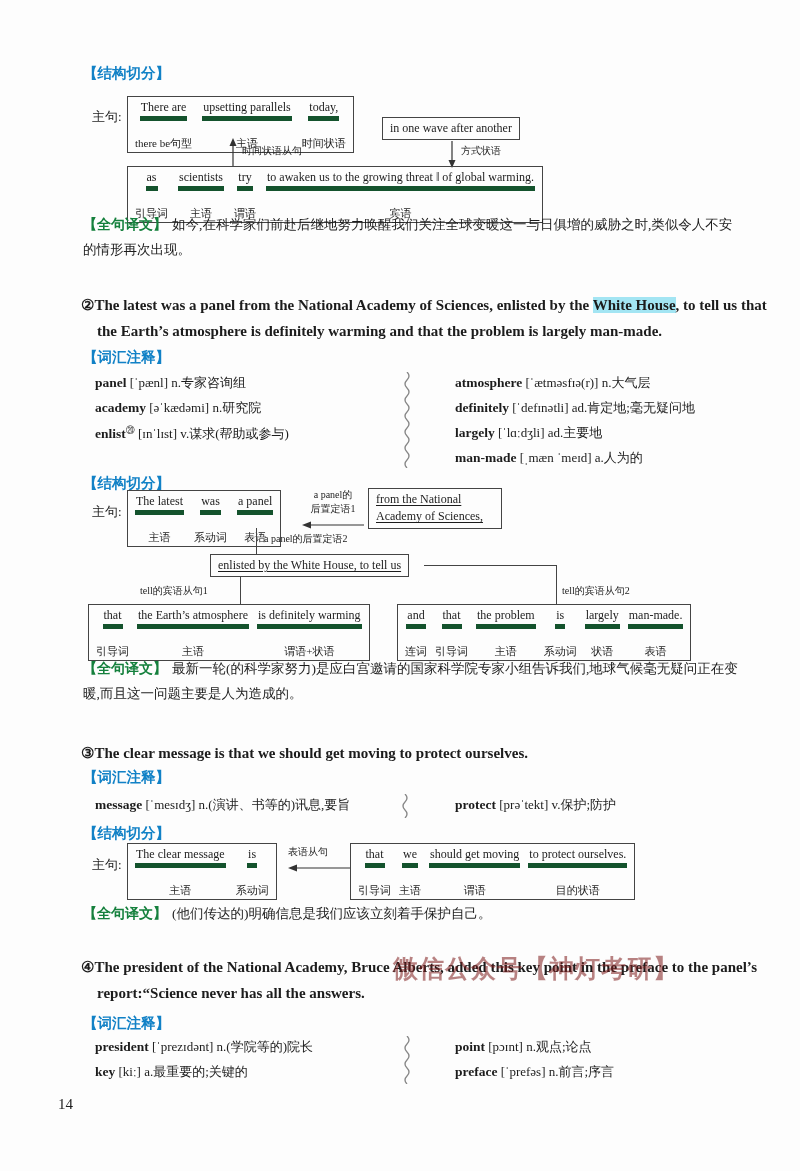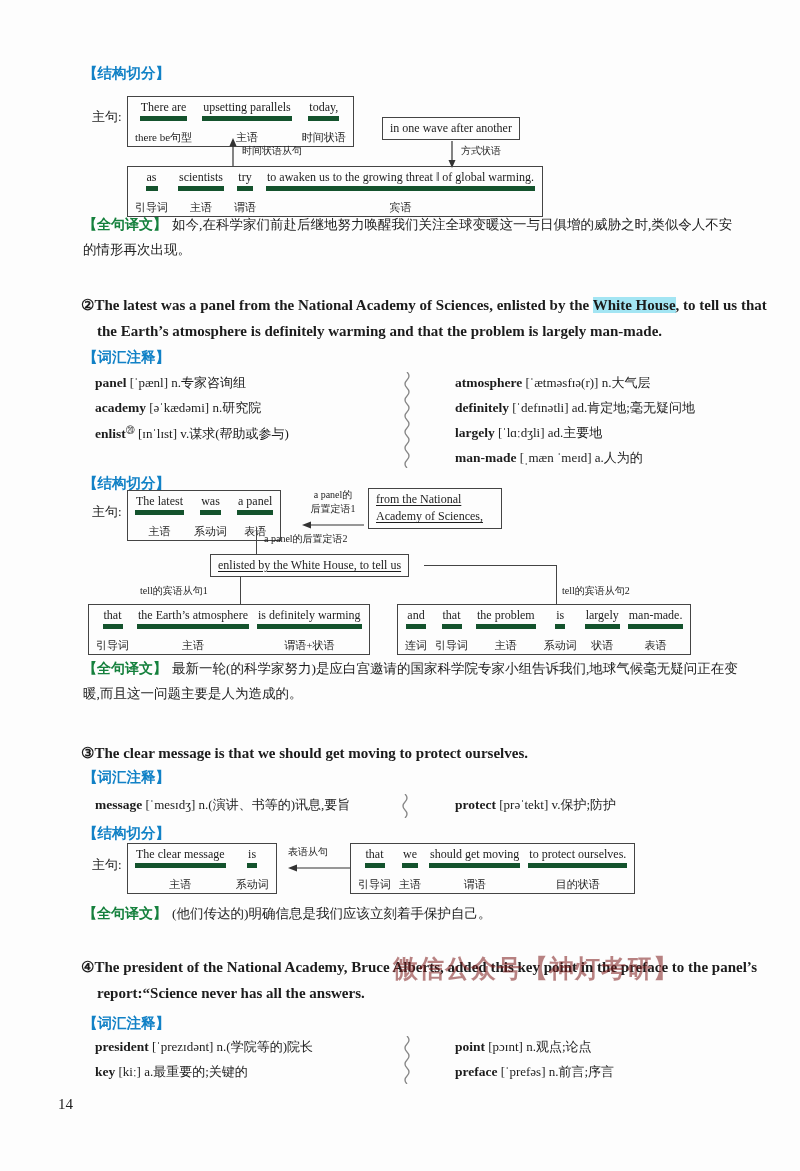--- a/index.html
+++ b/index.html
@@ -8,21 +8,21 @@
   .hdr{position:absolute;color:#1181c6;font-weight:700;font-size:14.5px;
        font-family:"Liberation Sans","DejaVu Sans",sans-serif;white-space:nowrap;}
   .hdr-inline{color:#15803d;font-weight:700;font-size:14px;
        font-family:"Liberation Sans","DejaVu Sans",sans-serif;margin-right:5px;}
   .zhu{position:absolute;font-size:13px;white-space:nowrap;}
   .dbox{position:absolute;display:flex;align-items:flex-start;border:1.2px solid #444;
         padding:3px 7px 2px;gap:10px;background:transparent;}
   .dbox.tight{gap:8px;}
   .col{display:flex;flex-direction:column;align-items:center;}
   .w{font-size:12px;white-space:nowrap;border-bottom:5px solid #14532d;padding:0 1px;line-height:1.3;}
-  .l{font-size:11px;white-space:nowrap;margin-top:10px;line-height:1.2;}
+  .l{font-size:11px;white-space:nowrap;margin-top:16px;line-height:1.2;}
   .sbox{position:absolute;border:1.2px solid #444;padding:2px 7px;font-size:12px;line-height:1.45;background:transparent;}
   .u{text-decoration:underline;text-underline-offset:2px;}
   .sent{position:absolute;font-weight:700;font-size:15px;line-height:1.72;margin:9px;
         text-indent:-16px;padding-left:16px;}
   .trans{position:absolute;font-size:13.5px;line-height:1.85;margin:0;}
   .vrow{height:25px;font-size:13px;white-space:nowrap;}
   .vrow b{font-size:13.5px;}
   .vrow sup{font-size:9px;}
   .conn{position:absolute;background:#444;}
   .dlab{position:absolute;font-size:10px;white-space:nowrap;}

